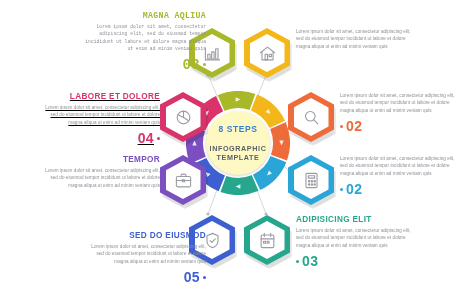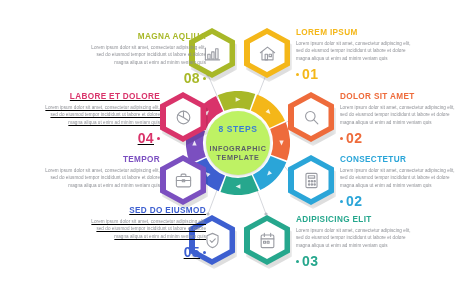--- a/index.html
+++ b/index.html
@@ -8,21 +8,21 @@
     font-family:"Liberation Sans", sans-serif;
     -webkit-font-smoothing:antialiased;
   }
   #stage{position:relative;width:476px;height:300px;background:#fff;}
 
   
   #donut-wrap{position:absolute;left:186px;top:91px;width:104px;height:104px;}
   #donut-svg{position:absolute;left:0;top:0;}
   #donut-hub{
     position:absolute;left:20px;top:20px;width:64px;height:64px;border-radius:50%;
-    background:#bef264;box-shadow:0 1px 3px rgba(0,0,0,.18);
+    background:#fef9c3;box-shadow:0 1px 3px rgba(0,0,0,.18);
     display:flex;flex-direction:column;justify-content:center;
   }
   .hub-line{letter-spacing:.6px;line-height:1.25;text-align:center;}
   #hub-top{font-size:8.5px;font-weight:bold;color:#3a7fd5;margin-bottom:1px;}
   #hub-mid{font-size:7.2px;font-weight:bold;color:#5b6068;margin-top:8px;}
   #hub-bot{font-size:7.2px;font-weight:bold;color:#5b6068;}
 
   
   #links{position:absolute;left:0;top:0;width:476px;height:300px;}
 
@@ -206,46 +206,42 @@
         <div class="hex-inner">
           <svg class="hex-ico" viewBox="0 0 24 24" fill="none" stroke="#9a9ca3" stroke-width="1.4" stroke-linecap="round" stroke-linejoin="round">
             <circle cx="12" cy="12" r="8"></circle>
             <path d="M12 4v8l6.5 4.2"></path>
             <path d="M12 12L5.2 8.4"></path>
           </svg>
         </div>
       </div>
     </div>
   <div id="blocks">
-      <div class="block left" style="left: 84px; top: 32px;">
+      <div class="block left" style="left: 84px; top: 11px; font-family: Liberation Mono, monospace;">
         <div class="b-title" style="color:#a8b828">MAGNA AQLIUA</div>
         <div class="b-body">Lorem ipsum dolor sit amet, consectetur adipiscing elit, sed do eiusmod tempor incididunt ut labore et dolore magna aliqua ut enim ad minim veniam quis</div>
         <div class="b-num" style="color:#a8b828"><span>08</span><span class="dot" style="background:#a8b828"></span></div>
       </div>
       <div class="block right" style="left: 296px; top: 28px;">
-        <div class="b-title" style="color:#f4b719">LOREM IPSUM</div>
-        <div class="b-body">Lorem ipsum dolor sit amet, consectetur adipiscing elit, sed do eiusmod tempor incididunt ut labore et dolore magna aliqua ut enim ad minim veniam quis</div>
-        <div class="b-num" style="color:#f4b719"><span class="dot" style="background:#f4b719"></span><span>01</span></div>
+        <div class="b-body">Lorem ipsum dolor sit amet, consectetur adipiscing elit, sed do eiusmod tempor incididunt ut labore et dolore magna aliqua ut enim ad minim veniam quis</div>
       </div>
       <div class="block right" style="left: 340px; top: 92px;">
-        <div class="b-title" style="color:#ee6b3b">DOLOR SIT AMET</div>
         <div class="b-body">Lorem ipsum dolor sit amet, consectetur adipiscing elit, sed do eiusmod tempor incididunt ut labore et dolore magna aliqua ut enim ad minim veniam quis</div>
         <div class="b-num" style="color:#ee6b3b"><span class="dot" style="background:#ee6b3b"></span><span>02</span></div>
       </div>
       <div class="block right" style="left: 340px; top: 155px;">
-        <div class="b-title" style="color:#2aa5d8">CONSECTETUR</div>
         <div class="b-body">Lorem ipsum dolor sit amet, consectetur adipiscing elit, sed do eiusmod tempor incididunt ut labore et dolore magna aliqua ut enim ad minim veniam quis</div>
         <div class="b-num" style="color:#2aa5d8"><span class="dot" style="background:#2aa5d8"></span><span>02</span></div>
       </div>
       <div class="block right" style="left: 296px; top: 215px;">
         <div class="b-title" style="color:#26a78d">ADIPISICING ELIT</div>
         <div class="b-body">Lorem ipsum dolor sit amet, consectetur adipiscing elit, sed do eiusmod tempor incididunt ut labore et dolore magna aliqua ut enim ad minim veniam quis</div>
         <div class="b-num" style="color:#26a78d"><span class="dot" style="background:#26a78d"></span><span>03</span></div>
       </div>
-      <div class="block left" style="left: 84px; top: 206px; text-decoration: underline;">
+      <div class="block left" style="left: 84px; top: 231px;">
         <div class="b-title" style="color:#3d5fd0">SED DO EIUSMOD</div>
         <div class="b-body">Lorem ipsum dolor sit amet, consectetur adipiscing elit, sed do eiusmod tempor incididunt ut labore et dolore magna aliqua ut enim ad minim veniam quis</div>
         <div class="b-num" style="color:#3d5fd0"><span>05</span><span class="dot" style="background:#3d5fd0"></span></div>
       </div>
       <div class="block left" style="left: 38px; top: 155px;">
         <div class="b-title" style="color:#7b4fc0">TEMPOR</div>
         <div class="b-body">Lorem ipsum dolor sit amet, consectetur adipiscing elit, sed do eiusmod tempor incididunt ut labore et dolore magna aliqua ut enim ad minim veniam quis</div>
       </div>
       <div class="block left" style="left: 38px; top: 92px; text-decoration: underline;">
         <div class="b-title" style="color:#d9336a">LABORE ET DOLORE</div>

